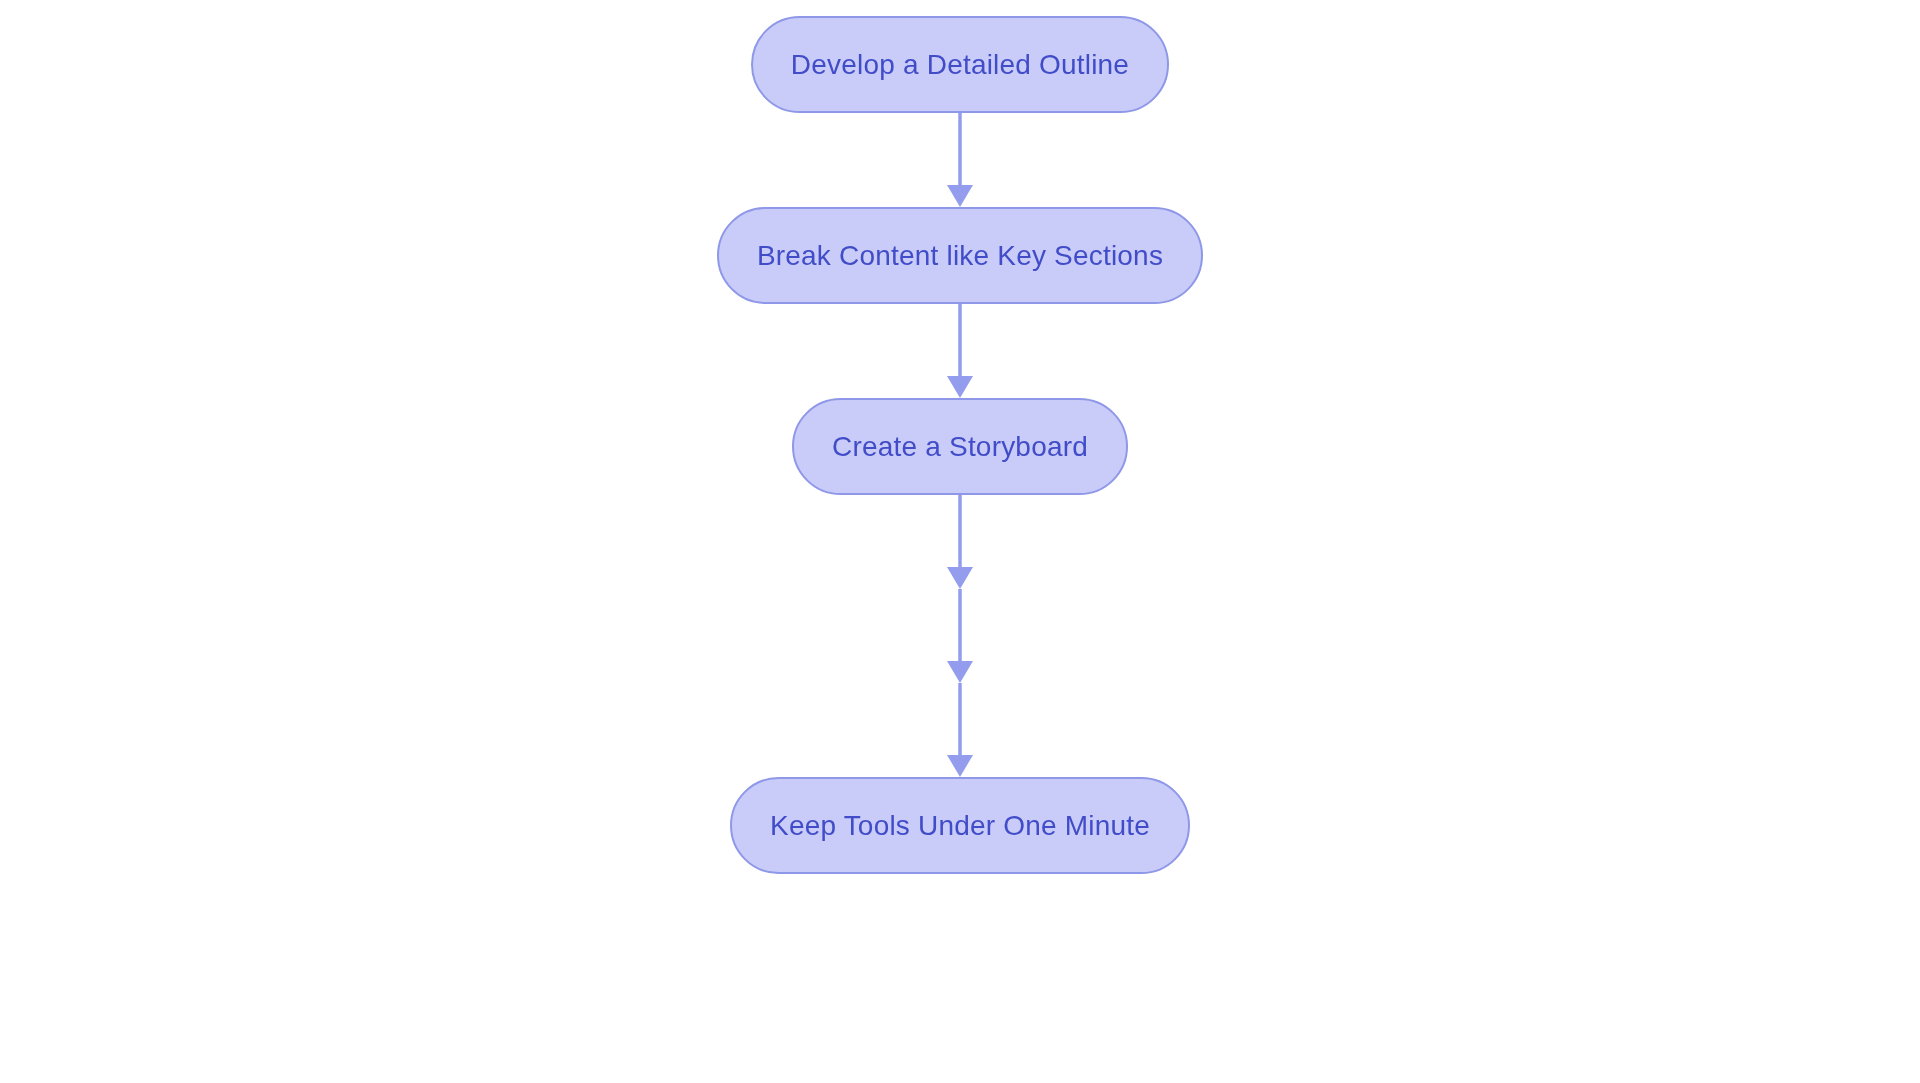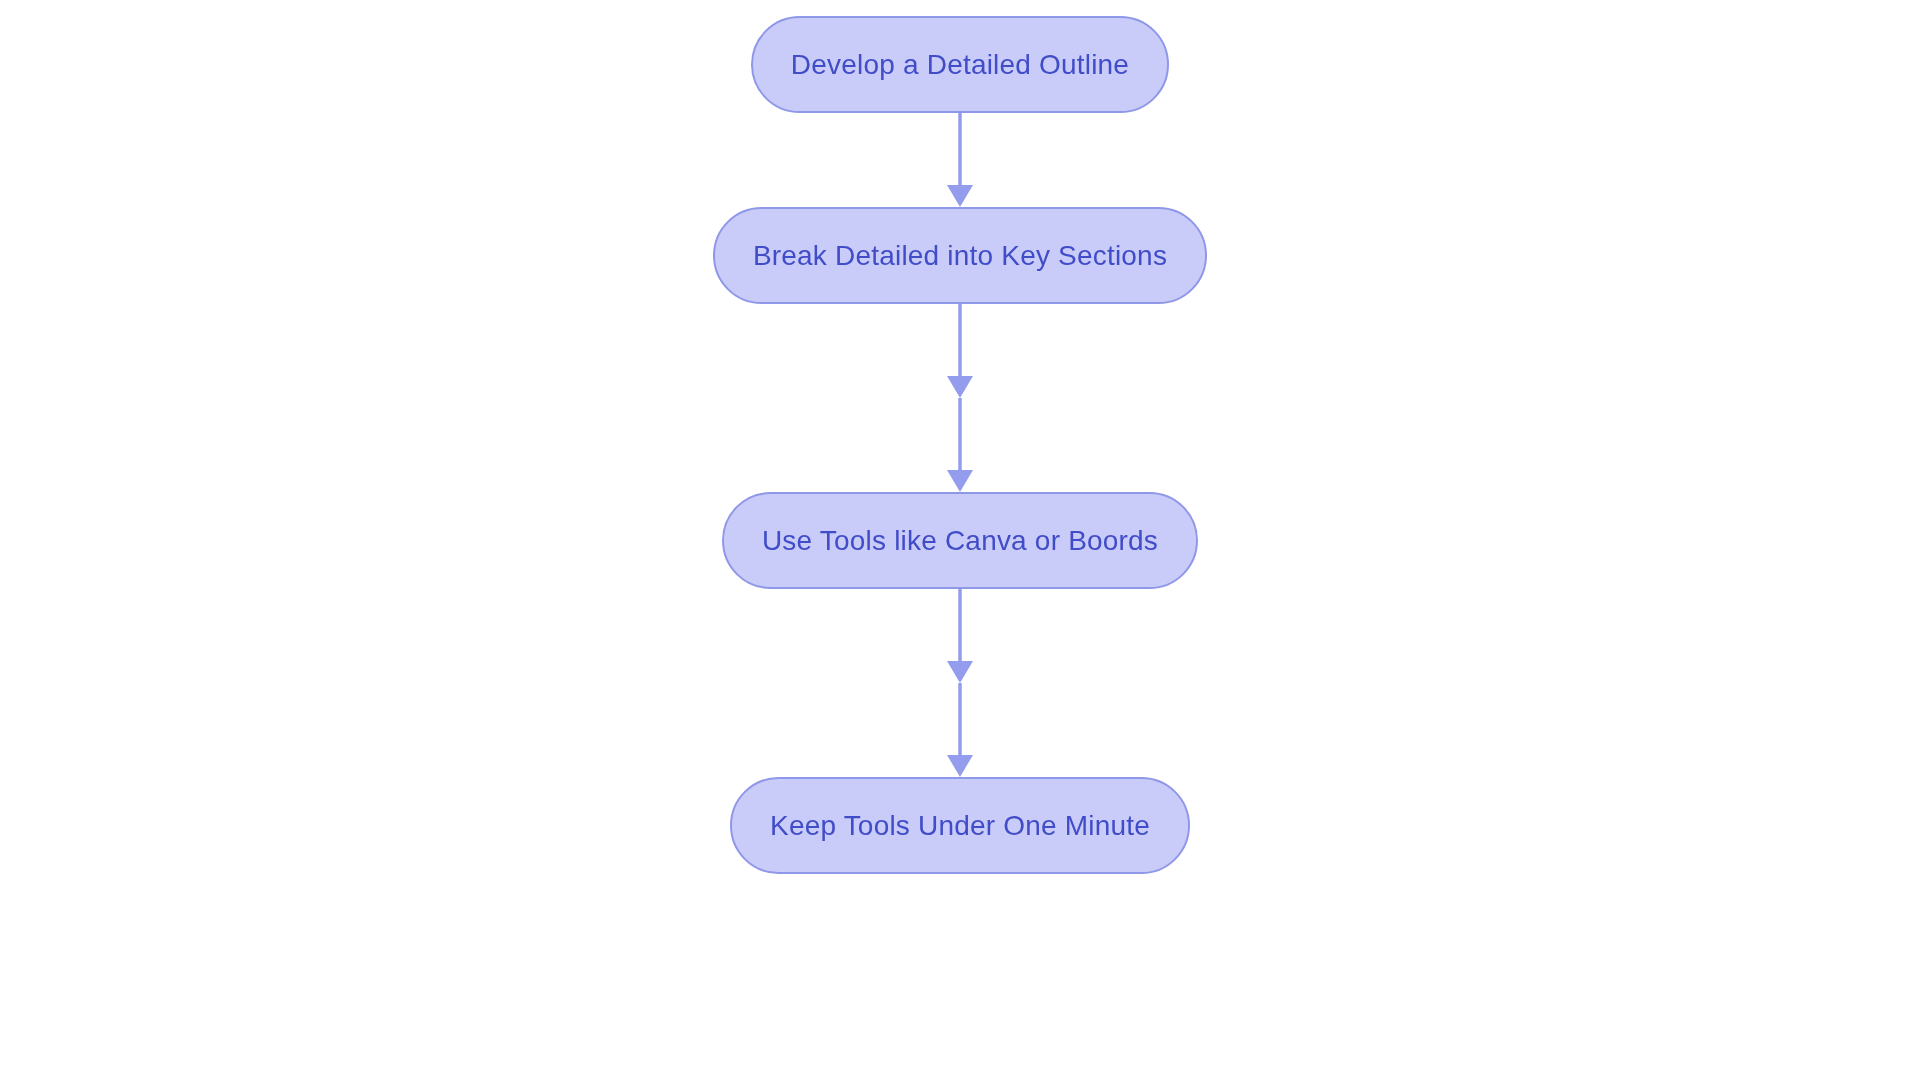--- a/index.html
+++ b/index.html
@@ -66,37 +66,37 @@
   <div class="node">
     <span class="node-label">Develop a Detailed Outline</span>
   </div>
 
   <svg class="connector" viewBox="0 0 32 94" xmlns="http://www.w3.org/2000/svg">
     <line x1="16" y1="0" x2="16" y2="75"></line>
     <polygon points="3,72 29,72 16,94"></polygon>
   </svg>
 
   <div class="node">
-    <span class="node-label">Break Detailed into Key Sections</span>
+    <span class="node-label">Break Content like Key Sections</span>
   </div>
 
   <svg class="connector" viewBox="0 0 32 94" xmlns="http://www.w3.org/2000/svg">
     <line x1="16" y1="0" x2="16" y2="75"></line>
     <polygon points="3,72 29,72 16,94"></polygon>
   </svg>
 
+  <div class="node">
+    <span class="node-label">Create a Storyboard</span>
+  </div>
 
   <svg class="connector" viewBox="0 0 32 94" xmlns="http://www.w3.org/2000/svg">
     <line x1="16" y1="0" x2="16" y2="75"></line>
     <polygon points="3,72 29,72 16,94"></polygon>
   </svg>
 
-  <div class="node">
-    <span class="node-label">Use Tools like Canva or Boords</span>
-  </div>
 
   <svg class="connector" viewBox="0 0 32 94" xmlns="http://www.w3.org/2000/svg">
     <line x1="16" y1="0" x2="16" y2="75"></line>
     <polygon points="3,72 29,72 16,94"></polygon>
   </svg>
 
 
   <svg class="connector" viewBox="0 0 32 94" xmlns="http://www.w3.org/2000/svg">
     <line x1="16" y1="0" x2="16" y2="75"></line>
     <polygon points="3,72 29,72 16,94"></polygon>

